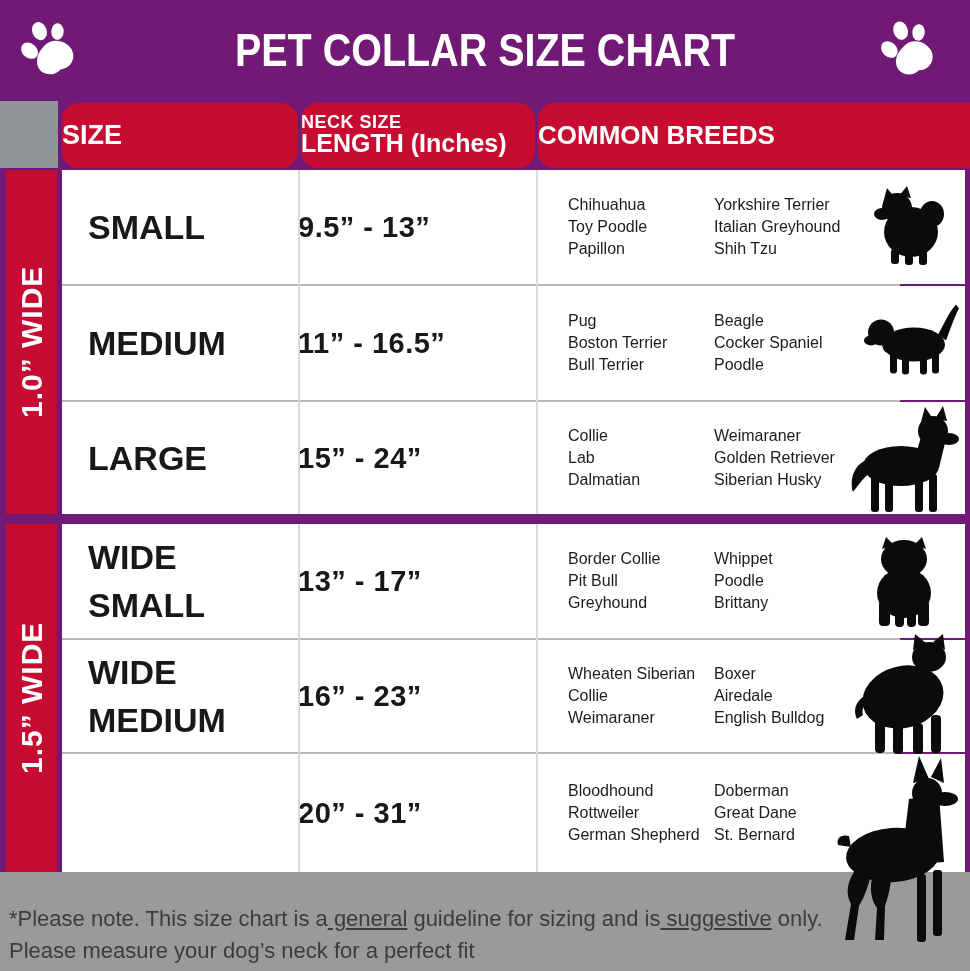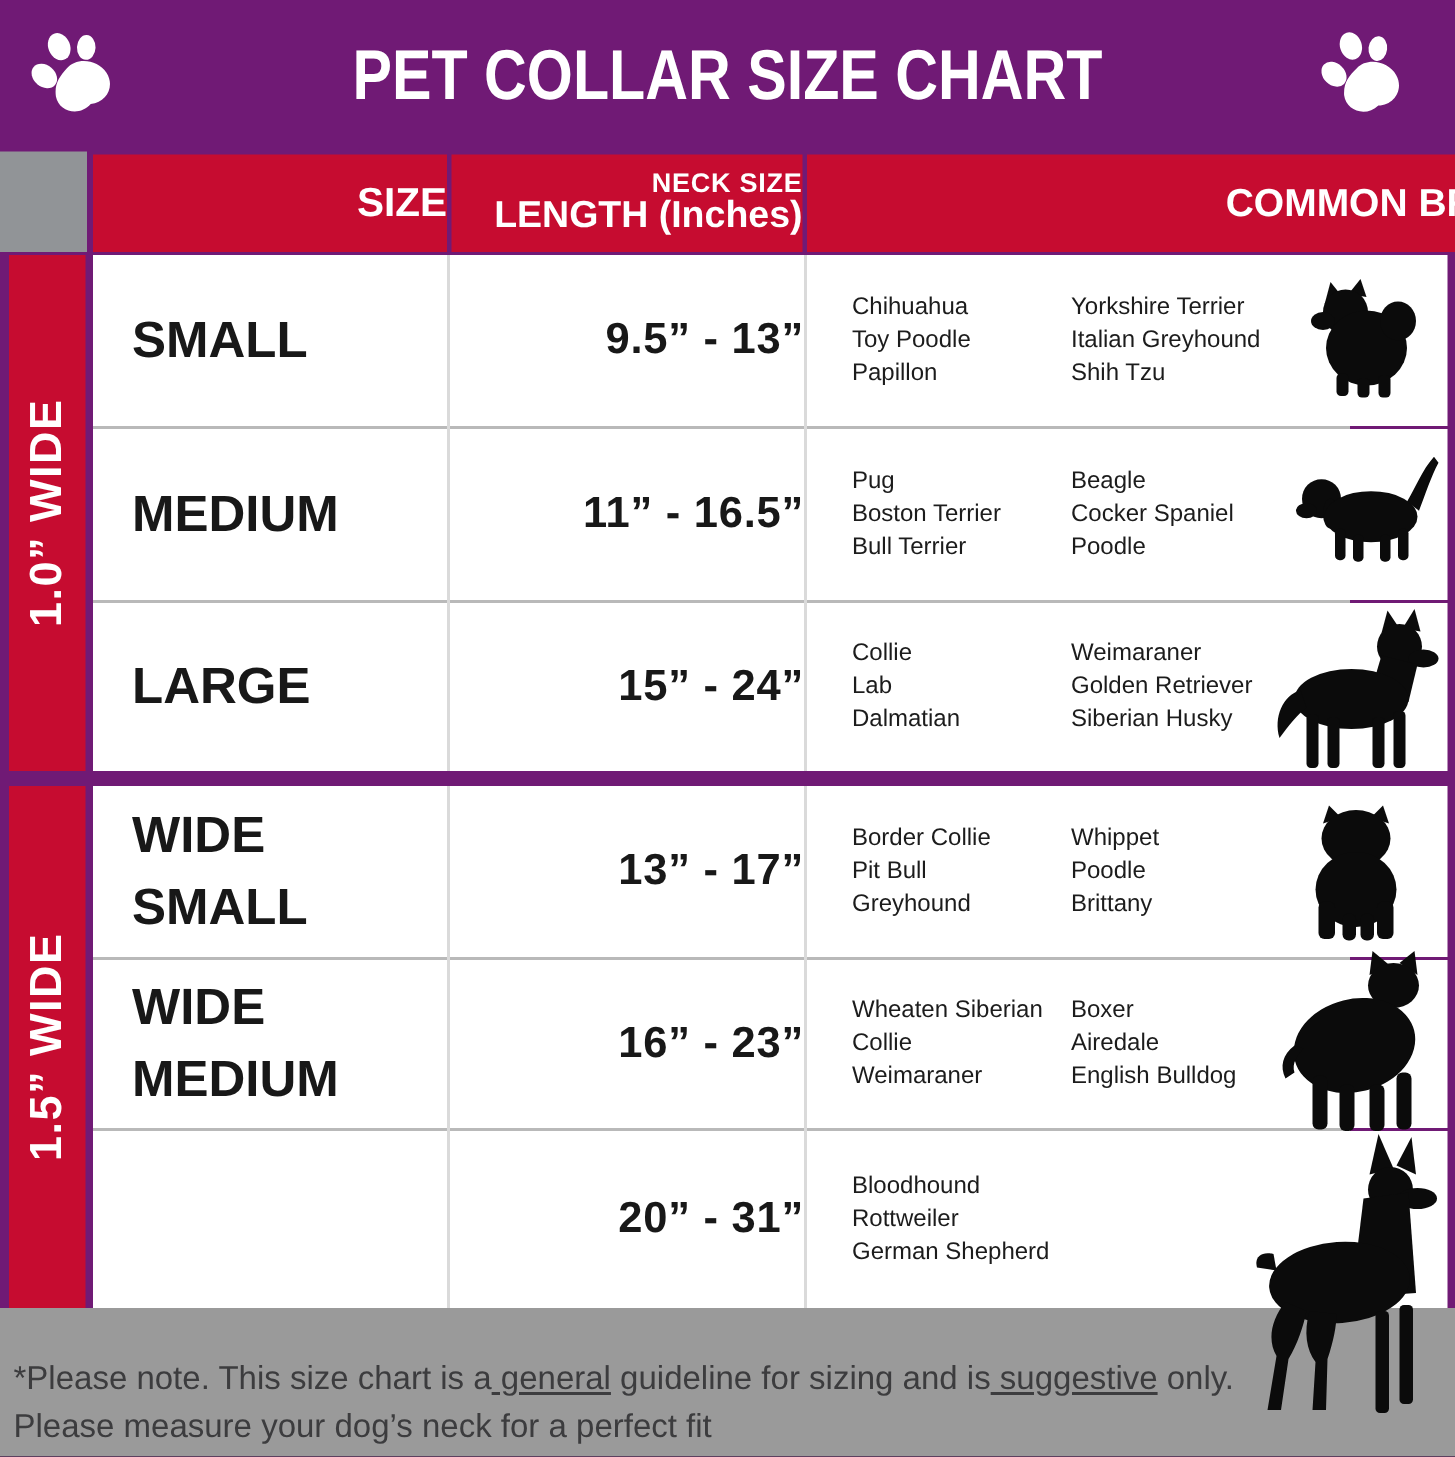--- a/index.html
+++ b/index.html
@@ -10,22 +10,22 @@
   .titlebar{position:absolute;top:0;left:0;width:970px;height:97px;}
   .title{position:absolute;top:22px;left:0;width:970px;text-align:center;color:#ffffff;
          font-size:47px;font-weight:bold;letter-spacing:0px;transform:scaleX(0.84);}
   .paw{position:absolute;width:62px;height:62px;}
   .paw-left{left:16px;top:16px;}
   .paw-right{left:876px;top:16px;}
 
   
   .corner-square{position:absolute;left:0;top:101px;width:58px;height:67px;background:#919497;}
   .hcell{position:absolute;top:103px;height:65px;background:#c60c30;color:#fff;
-         display:flex;flex-direction:column;align-items:flex-end;justify-content:center;
-         font-weight:bold;text-align:center;}
+         display:flex;flex-direction:column;align-items:flex-start;justify-content:center;
+         font-weight:bold;text-align:center;border-radius:17px;}
   .hcell-size{left:62px;width:236px;font-size:27px;}
   .hcell-neck{left:301px;width:234px;}
   .hcell-neck .sub{font-size:18px;line-height:15px;letter-spacing:0.5px;}
   .hcell-neck .main{font-size:25px;line-height:26px;}
   .hcell-breeds{left:538px;width:516px;font-size:26px;}
 
   
   .sidebar{position:absolute;left:6px;width:51px;background:#c60c30;color:#fff;
            display:flex;align-items:center;justify-content:center;
            writing-mode:vertical-rl;transform:rotate(180deg);
@@ -37,21 +37,21 @@
   .section{position:absolute;left:62px;width:838px;background:#b9b9b9;overflow:visible;}
   .section-1{top:170px;height:344px;z-index:2;}
   .section-2{top:524px;height:348px;z-index:3;}
   .vline{position:absolute;top:0;bottom:0;width:2px;background:#dadada;z-index:2;}
   .vline-a{left:236px;} .vline-b{left:474px;}
 
   .row{position:absolute;left:0;width:903px;background:#ffffff;overflow:visible;}
   .size-label{position:absolute;left:26px;top:50%;transform:translateY(-50%);
               width:185px;font-size:34px;font-weight:bold;color:#181818;line-height:1.42;}
   .len{position:absolute;left:236px;width:238px;top:50%;transform:translateY(-50%);
-       text-align:right;font-size:29px;font-weight:bold;color:#181818;letter-spacing:0.5px;}
+       text-align:left;font-size:29px;font-weight:bold;color:#181818;letter-spacing:0.5px;}
   .breeds{position:absolute;top:50%;transform:translateY(-50%);
           font-size:16px;line-height:22px;color:#1c1c1c;}
   .breeds-a{left:506px;width:145px;}
   .breeds-b{left:652px;width:155px;}
   .dog{position:absolute;z-index:5;}
   .dog *{fill:#0b0b0b;}
 
   
   .footer{position:absolute;left:0;top:872px;width:970px;height:100px;background:#9a9a9a;z-index:1;}
   .footnote{position:absolute;left:9px;width:950px;color:#3c3c3e;font-size:22px;line-height:32px;}
@@ -241,20 +241,25 @@
       </svg>
     </div>
 
     <div class="row" style="top:230px;height:118px;">
       <div class="len">20” - 31”</div>
       <div class="breeds breeds-a">
         <div>Bloodhound</div>
         <div>Rottweiler</div>
         <div>German Shepherd</div>
       </div>
+      <div class="breeds breeds-b">
+        <div>Doberman</div>
+        <div>Great Dane</div>
+        <div>St. Bernard</div>
+      </div>
       <svg class="dog" style="right:2px;top:2px;width:162px;height:190px;" viewBox="0 0 162 190">
         <polygon points="112,27 118,0 128,23"></polygon>
           <polygon points="130,21 140,2 143,27"></polygon>
         <circle cx="126" cy="37" r="15"></circle>
           <ellipse cx="144" cy="43" rx="13" ry="7"></ellipse>
         <polygon points="108,43 138,39 143,106 100,109"></polygon>
         <ellipse cx="92" cy="99" rx="47" ry="27" transform="rotate(-4 92 99)"></ellipse>
         <path d="M48 80 C40 78 35 82 37 89 L50 91 Z"></path>
         <rect x="116" y="118" width="9" height="68" rx="3"></rect>
           <rect x="132" y="114" width="9" height="66" rx="3"></rect>

